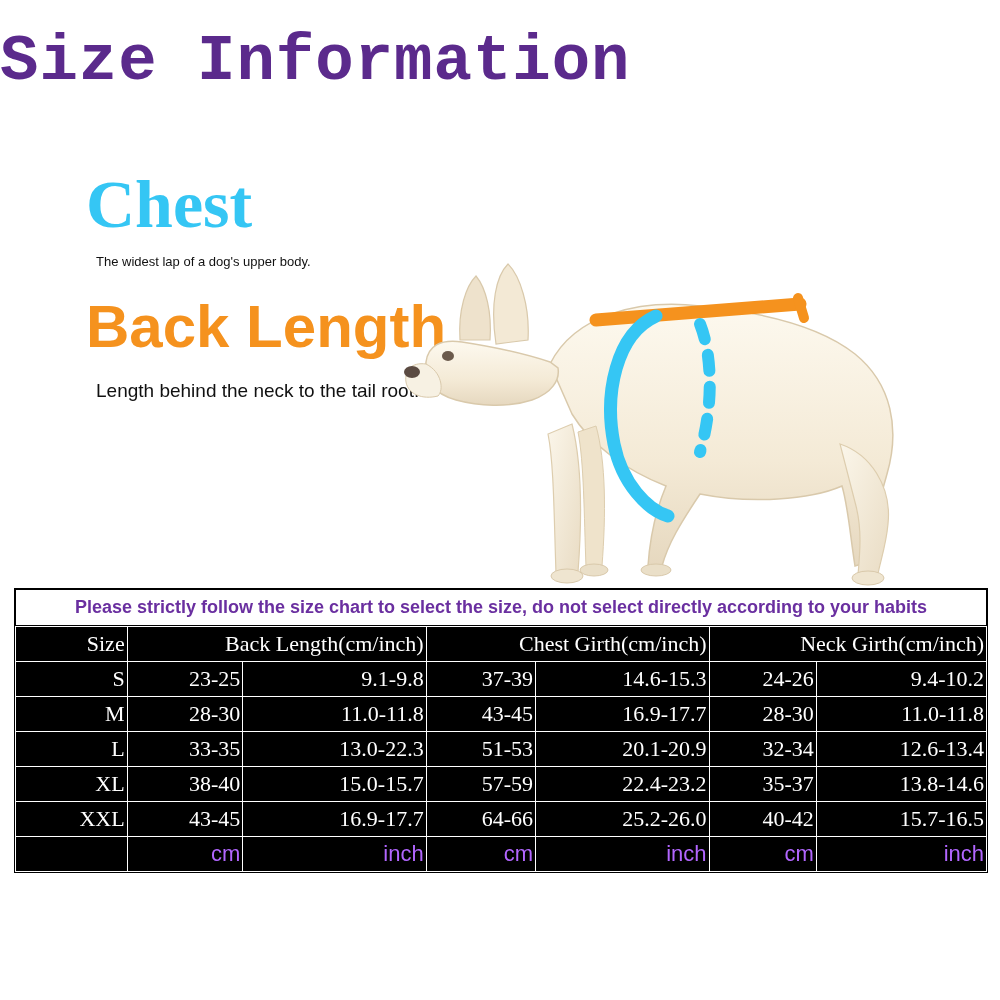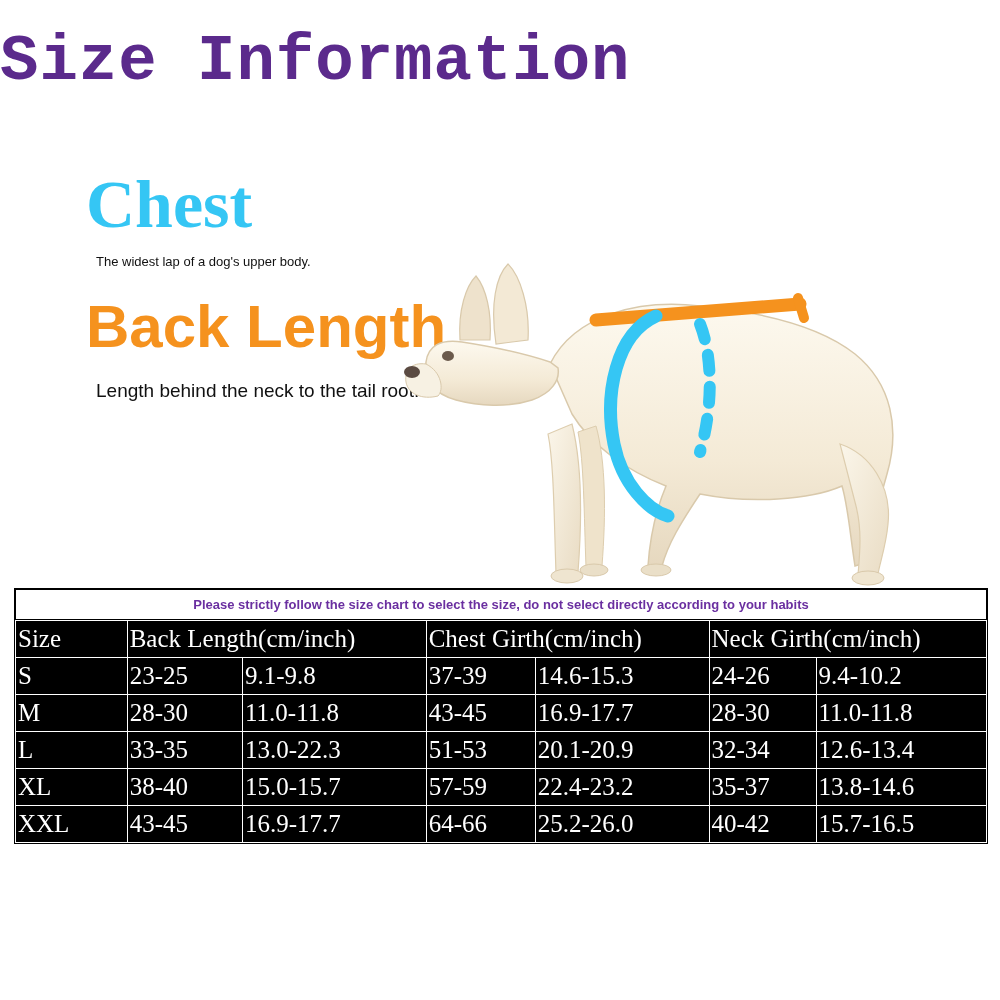--- a/index.html
+++ b/index.html
@@ -83,31 +83,31 @@
   }
   table.size-chart {
     border-collapse: collapse;
     width: 100%;
     background: #000;
     color: #ffffff;
     font-family: "Liberation Serif", serif;
   }
   table.size-chart td, table.size-chart th {
     border: 1px solid #ffffff;
-    text-align: left;
+    text-align: right;
     padding: 4px 2px;
-    font-size: 25px;
+    font-size: 22px;
     font-weight: normal;
   }
   .notice {
     color: #6a2fa0;
     background: #ffffff;
     font-family: "Liberation Sans", sans-serif;
     font-weight: bold;
-    font-size: 13px;
+    font-size: 18px;
     padding: 7px 4px;
     border: 1px solid #000;
     text-align: center;
   }
   .hdr td {
     font-size: 22px;
     padding: 6px 2px;
   }
   .units td {
     color: #b266ff;
@@ -241,17 +241,26 @@
         <tr>
           <td>XXL</td>
           <td>43-45</td>
           <td>16.9-17.7</td>
           <td>64-66</td>
           <td>25.2-26.0</td>
           <td>40-42</td>
           <td>15.7-16.5</td>
         </tr>
 
+        <tr class="units">
+          <td></td>
+          <td>cm</td>
+          <td>inch</td>
+          <td>cm</td>
+          <td>inch</td>
+          <td>cm</td>
+          <td>inch</td>
+        </tr>
       </tbody>
     </table>
   </div>
 
 </div>
 
 </body></html>

